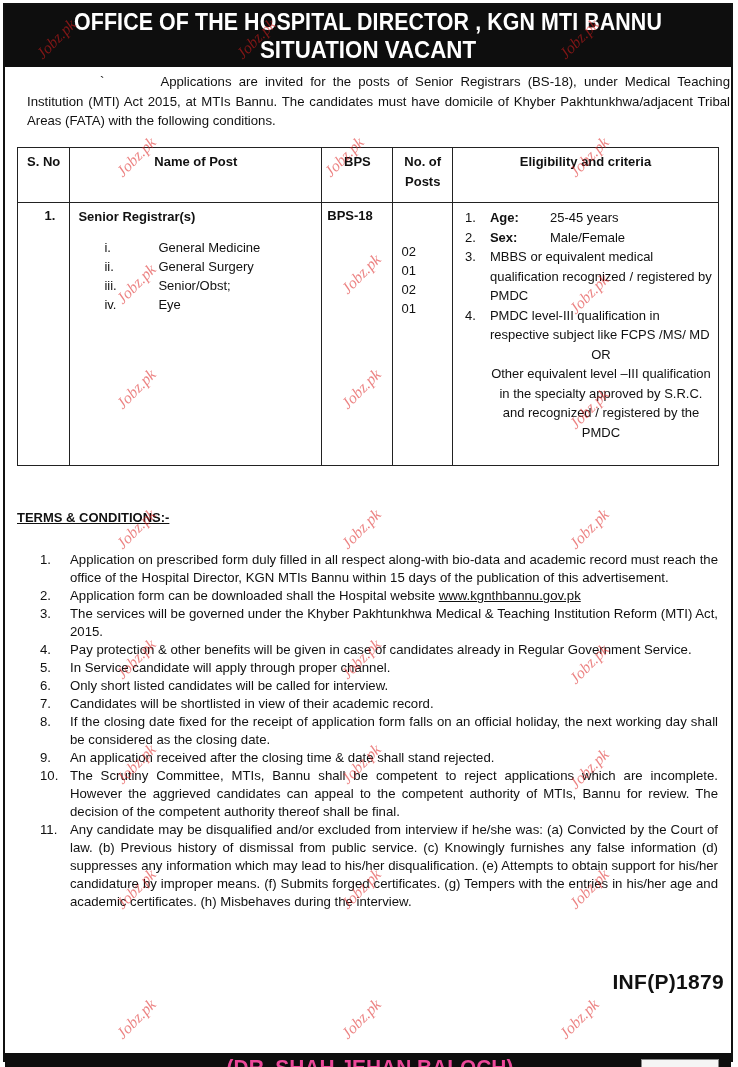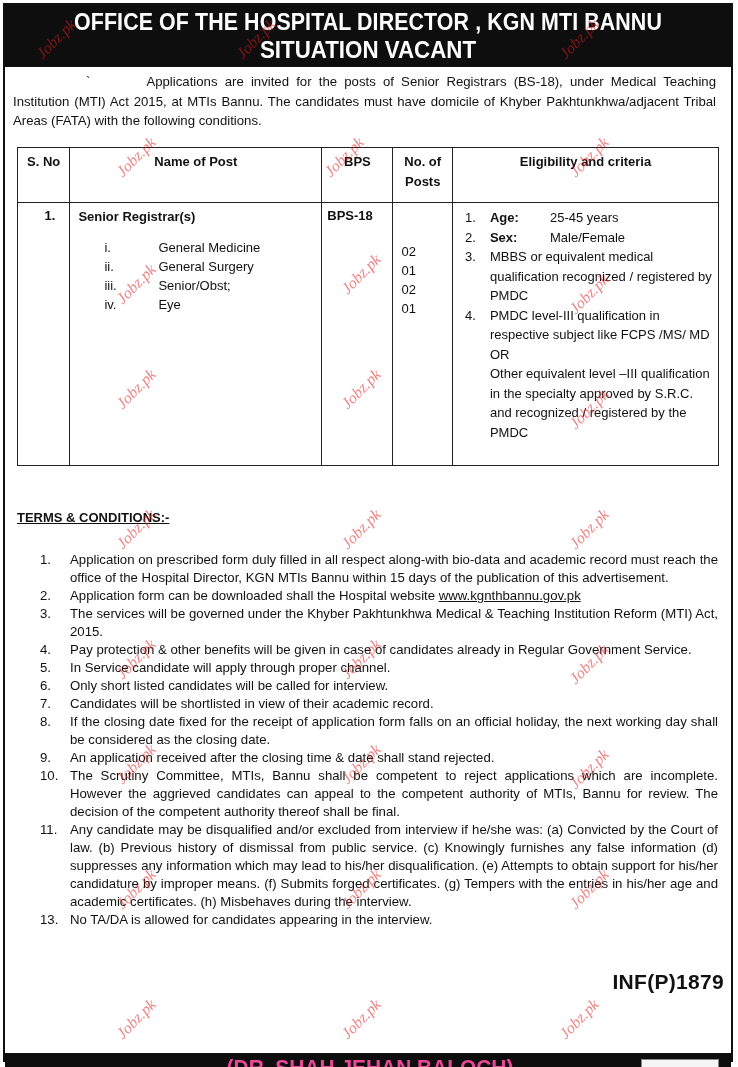--- a/index.html
+++ b/index.html
@@ -1,21 +1,21 @@
 <!DOCTYPE html>
 <html><head>
 <meta charset="utf-8">
 <style>
   html, body { margin: 0; padding: 0; background: #ffffff; }
   body { width: 738px; height: 1067px; position: relative; overflow: hidden; font-family: "Liberation Sans", sans-serif; color: #111; }
   .frame { position: absolute; left: 3px; top: 3px; width: 730px; height: 1059px; border: 2px solid #111; box-sizing: border-box; }
   .header { position: absolute; left: 5px; top: 5px; width: 726px; height: 62px; background: #0e0e0e; color: #fff; text-align: center; }
   .header .t1 { font-family: "Liberation Sans", sans-serif; font-weight: bold; font-size: 23px; line-height: 28px; padding-top: 3px; letter-spacing: 0.1px; transform: scaleX(0.93); }
   .header .t2 { font-family: "Liberation Sans", sans-serif; font-weight: bold; font-size: 24px; line-height: 28px; transform: scaleX(0.93); }
-  .intro { position: absolute; left: 13px; top: 72px; width: 703px; font-size: 13.2px; line-height: 19.5px; text-align: justify; font-family: "Liberation Sans Narrow", "Liberation Sans", sans-serif; }
+  .intro { position: absolute; left: 27px; top: 72px; width: 703px; font-size: 13.2px; line-height: 19.5px; text-align: justify; font-family: "Liberation Sans Narrow", "Liberation Sans", sans-serif; }
   .intro .indent { display: inline-block; width: 73px; }
   .intro .tick { display: inline-block; width: 56px; }
   table.posts { position: absolute; left: 17px; top: 147px; width: 702px; border-collapse: collapse; font-size: 13px; }
   table.posts td, table.posts th { border: 1.5px solid #222; vertical-align: top; padding: 0; }
   table.posts th { font-weight: bold; height: 50px; padding-top: 4px; line-height: 20px; }
   .c-sno { width: 52px; }
   .c-name { width: 253px; }
   .c-bps { width: 71px; }
   .c-num { width: 59px; margin-left: 20px; }
   .c-elig { width: 267px; }
@@ -24,21 +24,21 @@
   .name-cell .post-title { font-weight: bold; margin-bottom: 12px; line-height: 18px; }
   .sub-row { display: flex; line-height: 19px; }
   .sub-row .roman { width: 54px; padding-left: 26px; }
   .bps-cell { padding: 5px 0 0 5px !important; font-weight: bold; }
   .num-cell { padding-top: 39px !important; padding-left: 8px !important; line-height: 19px; }
   .elig-cell { padding: 5px 6px 0 10px !important; line-height: 19.5px; }
   .elig-row { display: flex; }
   .elig-row .n { width: 25px; padding-left: 2px; }
   .elig-row .b { font-weight: bold; width: 60px; }
   .elig-row .txt { flex: 1; }
-  .elig-cont { padding-left: 27px; }
+  .elig-cont { padding-left: 27px; text-align: center; }
   .terms-title { position: absolute; left: 17px; top: 510px; font-weight: bold; font-size: 13px; text-decoration: underline; }
   .terms { position: absolute; left: 40px; top: 551px; width: 678px; font-size: 13.2px; line-height: 18px; font-family: "Liberation Sans Narrow", "Liberation Sans", sans-serif; }
   .term { display: flex; }
   .term .tn { width: 30px; flex-shrink: 0; }
   .term .tt { flex: 1; text-align: justify; }
   .term a { color: #111; text-decoration: underline; }
   .inf { position: absolute; right: 14px; top: 970px; font-weight: bold; font-size: 21px; letter-spacing: 0.3px; }
   .footer { position: absolute; left: 5px; top: 1053px; width: 726px; height: 60px; background: #0e0e0e; color: #ec4899; }
   .footer .slogan { position: absolute; left: 14px; top: 18px; font-family: "Liberation Serif", serif; font-weight: bold; font-size: 11px; line-height: 14px; text-align: center; }
   .footer .name { position: absolute; left: 130px; top: 2px; width: 470px; text-align: center; font-weight: bold; font-size: 22px; line-height: 26px; transform: scaleX(0.95); }
@@ -162,24 +162,20 @@
       <span class="tn">9.</span>
       <span class="tt">An application received after the closing time &amp; date shall stand rejected.</span>
     </div>
   <div class="term">
       <span class="tn">10.</span>
       <span class="tt">The Scrutiny Committee, MTIs, Bannu shall be competent to reject applications which are incomplete. However the aggrieved candidates can appeal to the competent authority of MTIs, Bannu for review. The decision of the competent authority thereof shall be final.</span>
     </div>
   <div class="term">
       <span class="tn">11.</span>
       <span class="tt">Any candidate may be disqualified and/or excluded from interview if he/she was: (a) Convicted by the Court of law. (b) Previous history of dismissal from public service. (c) Knowingly furnishes any false information (d) suppresses any information which may lead to his/her disqualification. (e) Attempts to obtain support for his/her candidature by improper means. (f) Submits forged certificates. (g) Tempers with the entries in his/her age and academic certificates. (h) Misbehaves during the interview.</span>
-    </div>
-  <div class="term">
-      <span class="tn">13.</span>
-      <span class="tt">No TA/DA is allowed for candidates appearing in the interview.</span>
     </div>
 </div>
 
 <div class="inf">INF(P)1879</div>
 
 <div class="footer">
   <div class="slogan"><span>“SAY NO TO</span><br><span>CURRUPTION”</span></div>
   <div class="name">
     <div>(DR. SHAH JEHAN BALOCH)</div>
     <div class="l2">HOSPITAL DIRECTOR, KGN MTIs BANNU</div>

